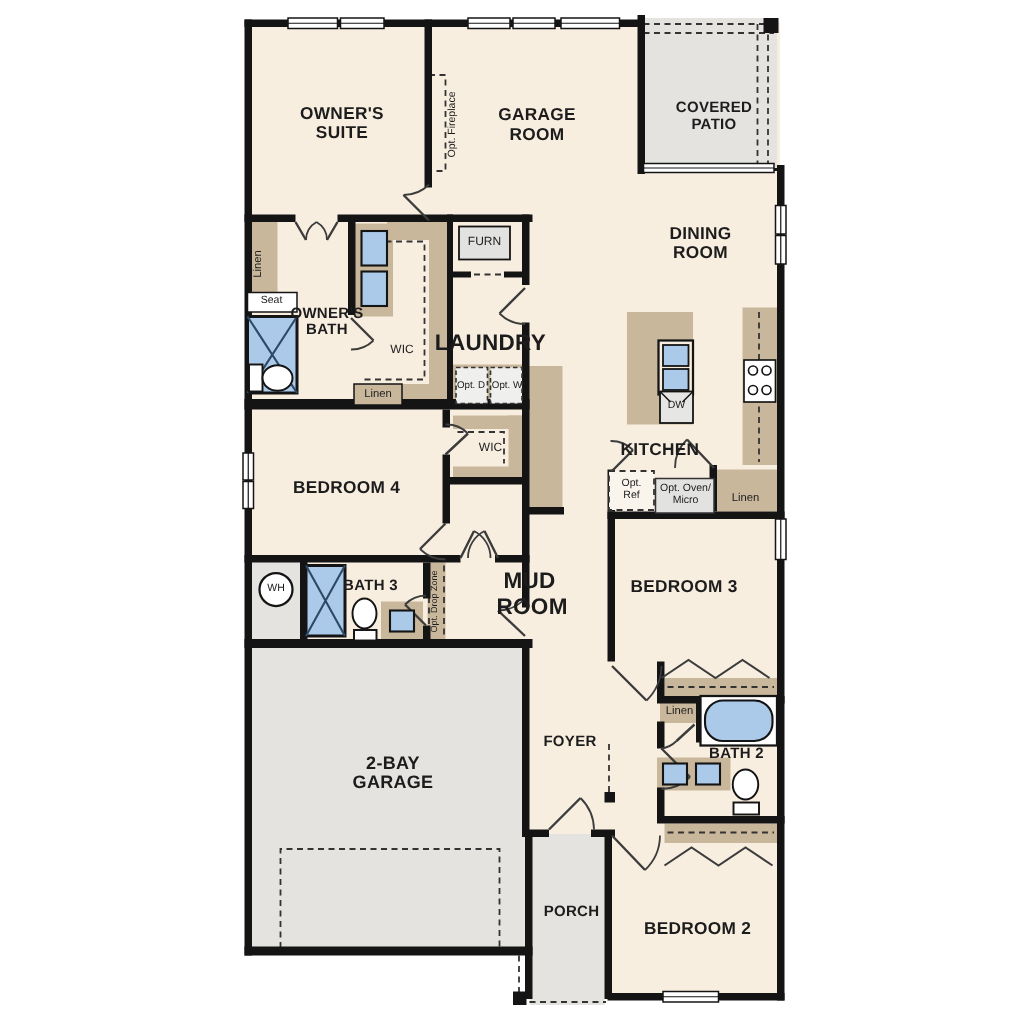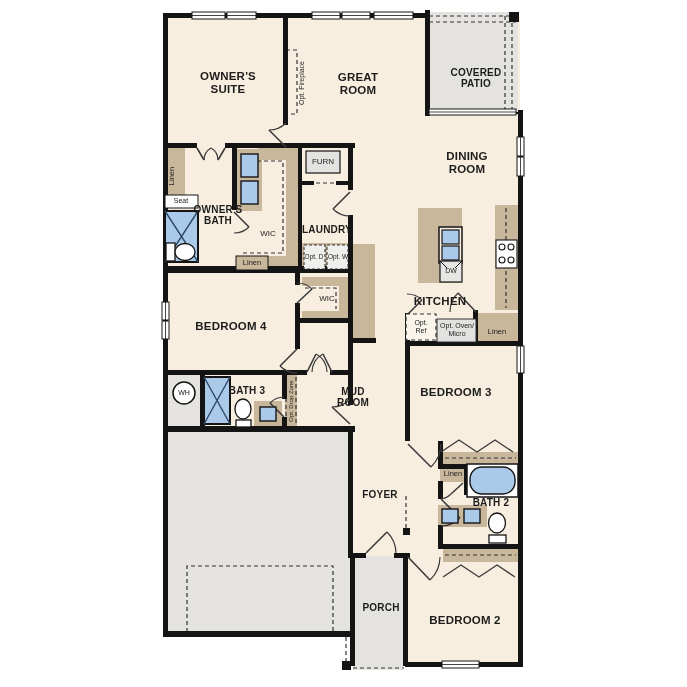--- a/index.html
+++ b/index.html
@@ -5,21 +5,21 @@
   html,body{margin:0;padding:0;background:#ffffff;}
   body{width:687px;height:687px;position:relative;overflow:hidden;
        font-family:"Liberation Sans","DejaVu Sans",sans-serif;}
   #plan{position:absolute;inset:0;}
   #geom{position:absolute;left:0;top:0;}
   .lbl{position:absolute;transform:translate(-50%,-50%);text-align:center;
        color:#1c1c1c;line-height:1.12;white-space:nowrap;}
   .room{font-weight:700;font-size:11.5px;letter-spacing:.2px;}
   .room.wrap{white-space:normal;}
   .room.fs10{font-size:10px;}
-  .room.fs95{font-size:10px;}
+  .room.fs95{font-size:15px;}
   .room.fs12{font-size:12px;}
   .sm{font-size:8px;}
   .sm.fs75{font-size:7.5px;}
   .sm.fs7{font-size:7px;}
   .sm.fs65{font-size:6.5px;white-space:normal;}
   .sm.fs6{font-size:6px;}
   .sm.wrap{white-space:normal;}
   .vert{transform:translate(-50%,-50%) rotate(-90deg);}
   .w74{width:74px;} .w64{width:64px;margin-top:16px;} .w62{width:62px;margin-top:18px;} .w60{width:60px;}
   .w44{width:44px;margin-left:28px;} .w38{width:38px;} .w80{width:80px;} .w24{width:24px;}
@@ -246,34 +246,35 @@
       <rect x="464" y="509" width="16" height="14"></rect>
     </g>
     <g fill="#ffffff" stroke="#141414" stroke-width="1.3">
       <ellipse cx="497" cy="523" rx="8.5" ry="10"></ellipse>
       <rect x="489" y="535" width="17" height="8"></rect>
     </g>
   </g>
 </svg>
 
 <div class="lbl room wrap w74" style="left:228px;top:83px">OWNER'S SUITE</div>
-<div class="lbl room wrap w60" style="left:358px;top:84px">GREAT ROOM</div>
+<div class="lbl room wrap w60" style="left:358px;top:84px">GARAGE ROOM</div>
 <div class="lbl room wrap w64 fs10" style="left:476px;top:62px">COVERED PATIO</div>
 <div class="lbl room wrap w60" style="left:467px;top:163px">DINING ROOM</div>
 <div class="lbl room wrap w62 fs10" style="left:218px;top:197px">OWNER'S BATH</div>
 <div class="lbl room fs95" style="left:327px;top:230px">LAUNDRY</div>
 <div class="lbl room" style="left:440px;top:301px">KITCHEN</div>
 <div class="lbl room" style="left:231px;top:326px">BEDROOM 4</div>
 <div class="lbl room" style="left:456px;top:392px">BEDROOM 3</div>
 <div class="lbl room" style="left:465px;top:620px">BEDROOM 2</div>
 <div class="lbl room fs10" style="left:247px;top:391px">BATH 3</div>
 <div class="lbl room wrap w38 fs10" style="left:491px;top:503px">BATH 2</div>
 <div class="lbl room wrap w44 fs95" style="left:325px;top:397px">MUD ROOM</div>
 <div class="lbl room fs10" style="left:380px;top:495px">FOYER</div>
 <div class="lbl room fs10" style="left:381px;top:608px">PORCH</div>
+<div class="lbl room wrap w80 fs12" style="left:262px;top:516px">2-BAY GARAGE</div>
 
 <div class="lbl sm" style="left:268px;top:234px">WIC</div>
 <div class="lbl sm" style="left:327px;top:299px">WIC</div>
 <div class="lbl sm fs75 vert" style="left:172px;top:176px">Linen</div>
 <div class="lbl sm fs75" style="left:252px;top:263px">Linen</div>
 <div class="lbl sm fs75" style="left:453px;top:474px">Linen</div>
 <div class="lbl sm fs7" style="left:181px;top:201px">Seat</div>
 <div class="lbl sm" style="left:323px;top:162px">FURN</div>
 <div class="lbl sm fs7" style="left:451px;top:271px">DW</div>
 <div class="lbl sm fs7" style="left:184px;top:393px">WH</div>

